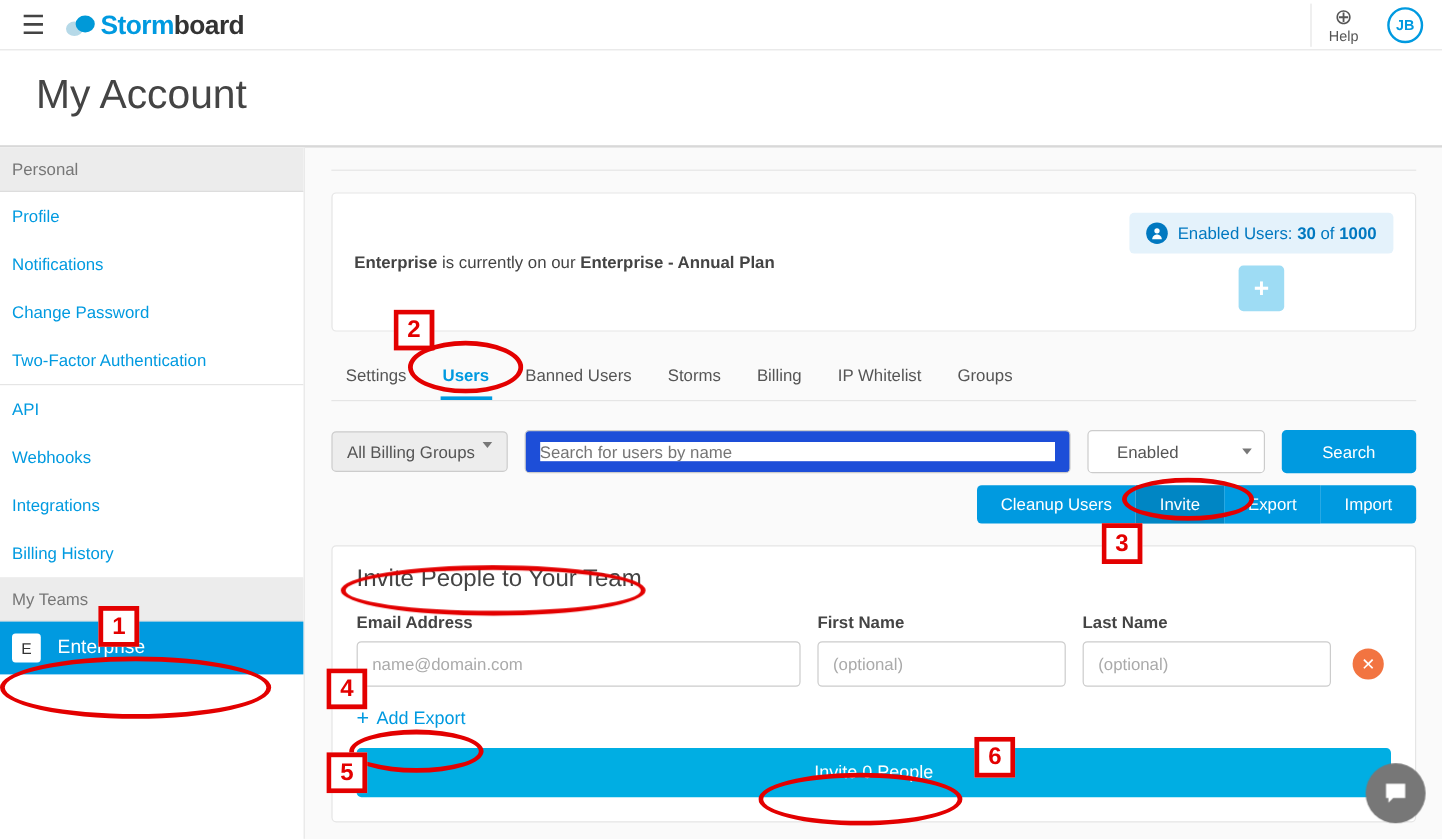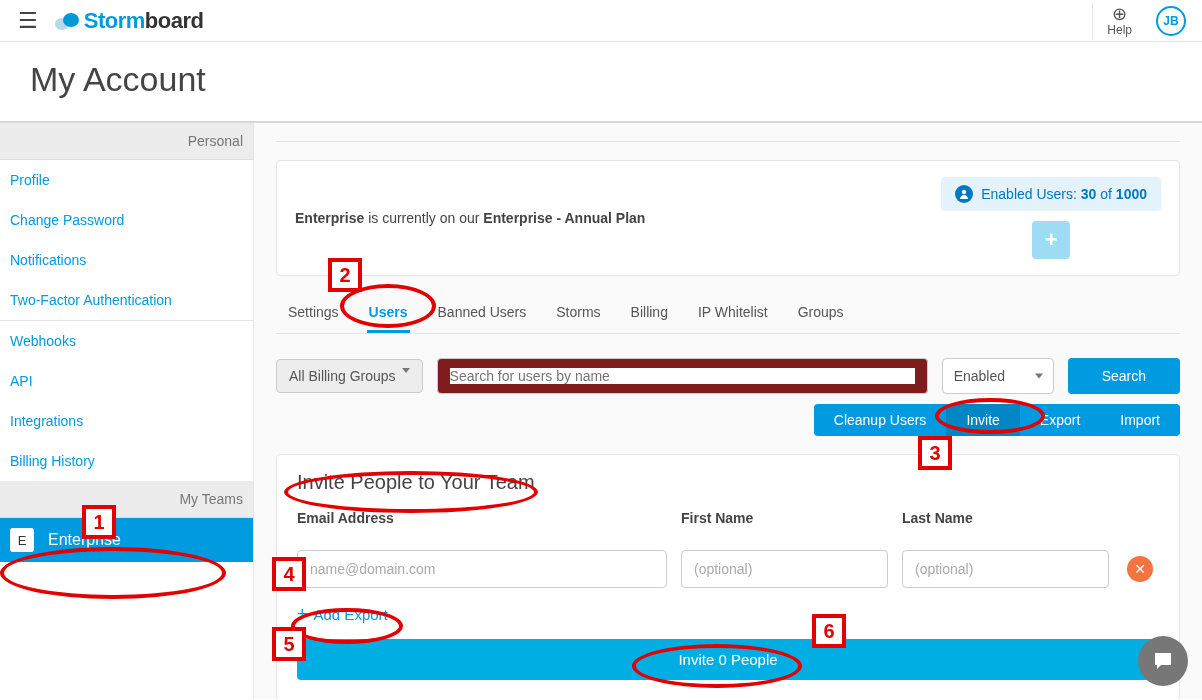--- a/index.html
+++ b/index.html
@@ -17,21 +17,21 @@
 .help-icon { font-size: 18px; line-height: 18px; }
 .avatar { width: 30px; height: 30px; border: 2px solid #009ae0; border-radius: 50%; display: flex; align-items: center; justify-content: center; color: #009ae0; font-weight: 600; font-size: 12px; margin-left: 10px; margin-right: 6px; }
 
 
 .page-title { padding: 18px 30px 22px 30px; font-size: 34px; font-weight: 400; color: #444; }
 
 .main-wrap { display: flex; border-top: 2px solid #d8d8d8; height: calc(700px - 42px - 80px); }
 
 
 .sidebar { width: 254px; background: #fff; border-right: 1px solid #e5e5e5; overflow-y: auto; }
-.side-section-header { background: #ececec; color: #777; font-size: 14px; padding: 10px 10px; border-bottom: 1px solid #ddd; text-align: right; }
+.side-section-header { background: #ececec; color: #777; font-size: 14px; padding: 10px 10px; border-bottom: 1px solid #ddd; }
 .side-link { display: block; padding: 12px 10px; color: #009ae0; font-size: 14px; cursor: pointer; }
 .team-item { display: flex; align-items: center; padding: 10px 10px; background: #009ae0; color: #fff; cursor: pointer; }
 .team-badge { width: 24px; height: 24px; background: #fff; color: #333; display: flex; align-items: center; justify-content: center; border-radius: 3px; font-size: 13px; margin-right: 14px; }
 
 
 .content { flex: 1; background: #fafafa; overflow-y: auto; padding: 18px 22px 40px 22px; }
 .content-title { font-size: 24px; color: #444; margin-bottom: 12px; }
 .content-title b { font-weight: 700; }
 .divider { border-top: 1px solid #e5e5e5; margin-bottom: 18px; }
 
@@ -45,42 +45,42 @@
 .plus-btn { width: 38px; height: 38px; background: #9edcf4; border-radius: 4px; display: flex; align-items: center; justify-content: center; color: #fff; font-size: 22px; font-weight: 700; cursor: pointer; }
 
 
 .tabs { display: flex; gap: 26px; border-bottom: 1px solid #e5e5e5; margin-top: 18px; padding: 0 10px; }
 .tab { padding: 10px 2px; font-size: 14px; color: #555; cursor: pointer; border-bottom: 3px solid transparent; }
 .tab.active { color: #009ae0; border-bottom-color: #009ae0; font-weight: 600; }
 
 
 .filter-row { display: flex; gap: 14px; margin-top: 24px; align-items: center; }
 .select-box { background: #ededed; border: 1px solid #ccc; border-radius: 4px; padding: 8px 12px; font-size: 14px; color: #555; display: flex; align-items: flex-start; gap: 6px; cursor: pointer; }
-.search-box { flex: 1; background: #7f1d1d; border: 1px solid #ccc; border-radius: 4px; padding: 9px 12px; font-size: 14px; color: #555; }
+.search-box { flex: 1; background: #1d4ed8; border: 1px solid #ccc; border-radius: 4px; padding: 9px 12px; font-size: 14px; color: #555; }
 .search-box input { border: none; outline: none; width: 100%; font-size: 14px; }
-.status-select { background: #fff; border: 1px solid #ccc; border-radius: 4px; padding: 9px 24px 9px 11px; font-size: 14px; color: #555; width: 112px; position: relative; cursor: pointer; }
+.status-select { background: #fff; border: 1px solid #ccc; border-radius: 4px; padding: 9px 24px 9px 24px; font-size: 14px; color: #555; width: 148px; position: relative; cursor: pointer; }
 .status-select::after { content: ''; position: absolute; right: 10px; top: 50%; transform: translateY(-50%); border-left: 4px solid transparent; border-right: 4px solid transparent; border-top: 5px solid #777; }
 .search-btn { background: #009ae0; color: #fff; border-radius: 4px; padding: 10px 34px; font-size: 14px; cursor: pointer; }
 
 
 .action-row { display: flex; justify-content: flex-end; margin-top: 10px; gap: 0; }
 .action-btn { background: #009ae0; color: #fff; padding: 8px 20px; font-size: 14px; cursor: pointer; }
 .action-btn.active { background: #0086c4; }
 .action-btn:first-child { border-radius: 4px 0 0 4px; margin-left: 48px; }
 .action-btn:last-child { border-radius: 0 4px 4px 0; }
 
 
 .invite-panel { background: #fff; border: 1px solid #e5e5e5; border-radius: 4px; margin-top: 18px; padding: 16px 20px 20px 20px; }
 .invite-title { font-size: 20px; color: #444; margin-bottom: 16px; }
 .invite-cols { display: flex; gap: 14px; }
 .invite-col { display: flex; flex-direction: column; }
 .col-email { flex: 0 0 370px; }
 .col-fn { flex: 0 0 200px; }
 .col-ln { flex: 0 0 200px; }
-.invite-label { font-size: 14px; color: #444; font-weight: 600; margin-bottom: 24px; }
+.invite-label { font-size: 14px; color: #444; font-weight: 600; margin-bottom: 8px; }
 .invite-input { border: 1px solid #ccc; border-radius: 4px; padding: 10px 12px; font-size: 14px; outline: none; }
 .invite-input::placeholder { color: #aaa; }
 .remove-btn { width: 26px; height: 26px; background: #f27441; border-radius: 50%; display: flex; align-items: center; justify-content: center; color: #fff; cursor: pointer; align-self: flex-end; margin-bottom: 6px; font-size: 14px; }
 .add-another { color: #009ae0; font-size: 15px; margin-top: 16px; cursor: pointer; display: flex; align-items: center; gap: 6px; }
 .add-another .plus { font-weight: 400; font-size: 18px; }
 .invite-bar { background: #00aee3; color: #fff; text-align: center; padding: 12px; border-radius: 4px; margin-top: 14px; font-size: 15px; cursor: pointer; }
 
 
 .ann { position: absolute; border: 4px solid #e30000; z-index: 999; pointer-events: none; }
 .ann.box { width: 34px; height: 34px; background: #fff; display: flex; align-items: center; justify-content: center; font-weight: 800; color: #e30000; font-size: 20px; }
@@ -113,26 +113,26 @@
   </div>
 </div>
 
 <div class="page-title">My Account</div>
 
 <div class="main-wrap">
 
   <div class="sidebar">
     <div class="side-section-header">Personal</div>
     <a class="side-link">Profile</a>
+    <a class="side-link">Notifications</a>
     <a class="side-link">Change Password</a>
-    <a class="side-link">Notifications</a>
     <a class="side-link">Two-Factor Authentication</a>
     <div style="border-top:1px solid #e5e5e5"></div>
+    <a class="side-link">API</a>
     <a class="side-link">Webhooks</a>
-    <a class="side-link">API</a>
     <a class="side-link">Integrations</a>
     <a class="side-link">Billing History</a>
     <div class="side-section-header">My Teams</div>
     <div class="team-item">
       <div class="team-badge">E</div>
       <span>Enterprise</span>
     </div>
   </div>
 
   <div class="content">

